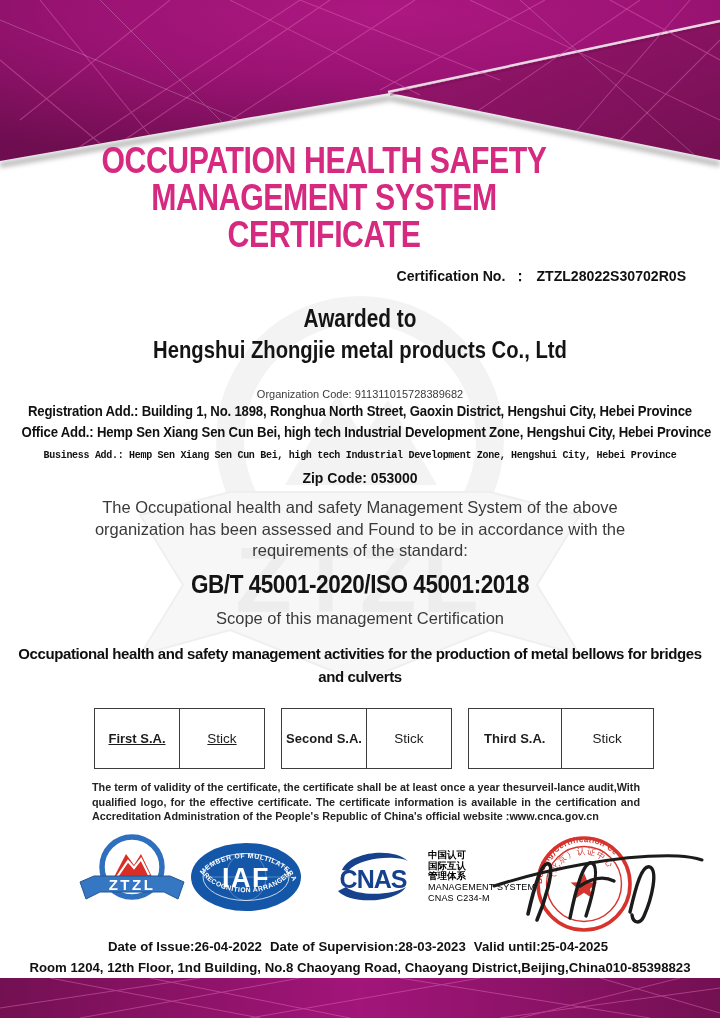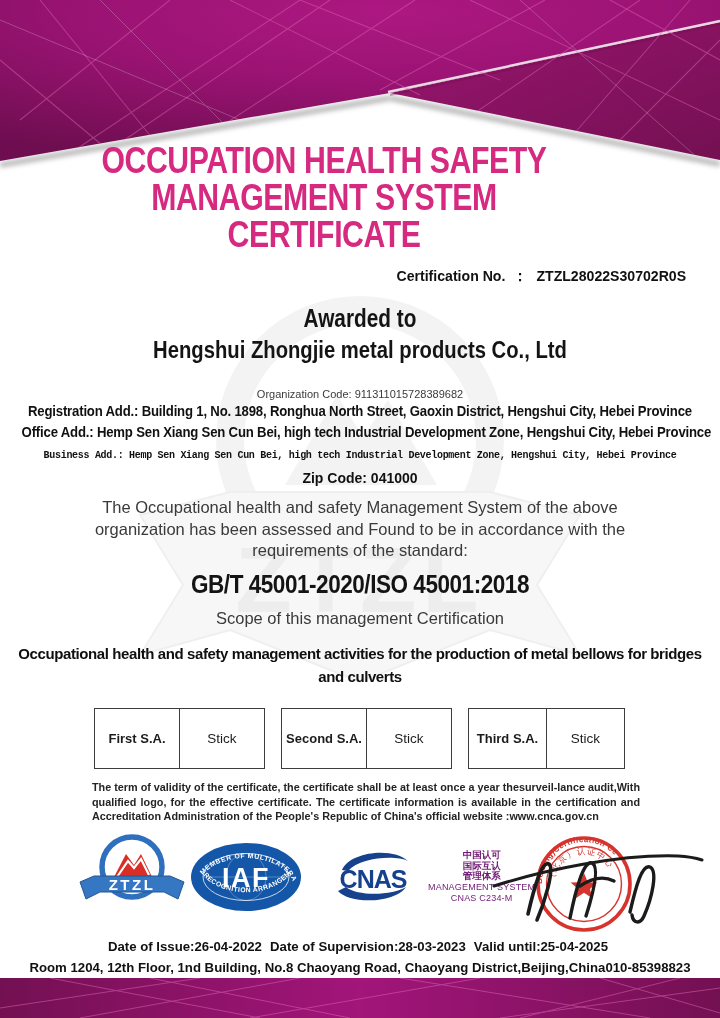--- a/index.html
+++ b/index.html
@@ -44,33 +44,33 @@
   .standard{top:570px;font-size:25px;font-weight:bold;color:#141414;letter-spacing:-.5px;}
   .scope-heading{top:609px;font-size:16.5px;color:#3a3a3a;}
   .scope{top:642px;left:10px;width:700px;font-size:15px;font-weight:bold;letter-spacing:-.4px;
     line-height:23px;color:#0f0f0f;}
 
   .audit-box{position:absolute;top:708px;height:61px;display:flex;
     border:1.5px solid #3d3d3d;background:#fff;box-sizing:border-box;}
   .audit-box .cell{flex:1 1 50%;display:flex;align-items:center;justify-content:center;}
   .audit-box .cell.lbl{border-right:1.5px solid #3d3d3d;font-weight:bold;font-size:13px;}
   .audit-box .cell.val{font-size:13.5px;text-align:center;}
-  .box1{left:94px;width:171px;}
+  .box1{left:94px;width:171px;text-decoration:underline;}
   .box2{left:281px;width:171px;}
-  .box3{left:468px;width:157px;}
+  .box3{left:468px;width:186px;}
 
   .fine-print{position:absolute;top:772px;left:92px;width:548px;font-size:10.8px;font-weight:bold;
     line-height:14.5px;color:#242424;text-align:justify;margin-top:8px;}
 
   .logos{position:absolute;top:826px;left:0;width:720px;height:116px;}
   .ztzl{position:absolute;left:74px;top:8px;width:116px;text-align:center;}
   .ztzl-cn{font-size:19px;font-weight:bold;color:#e02721;letter-spacing:1px;margin-top:-2px;white-space:nowrap;}
   .iaf{position:absolute;left:190px;top:16px;}
   .cnas-mark{position:absolute;left:330px;top:19px;}
-  .cnas-text{position:absolute;left:428px;top:24px;text-align:center;color:#701a75;}
+  .cnas-text{position:absolute;left:428px;top:24px;text-align:left;color:#000000;}
   .cnas-text .cn{font-size:9.5px;font-weight:bold;line-height:10.5px;}
   .cnas-text .en{font-size:9px;line-height:11px;letter-spacing:.2px;}
   .seal{position:absolute;left:492px;top:0px;}
 
   .dates-row{position:absolute;top:939px;left:108px;width:500px;display:flex;
     justify-content:space-between;font-size:13.2px;font-weight:bold;color:#111;white-space:nowrap;}
   .bottom-address{top:960px;font-size:13.2px;font-weight:bold;color:#111;white-space:nowrap;}
   .bottom-address .phone{text-align:center;}
 </style>
 </head>
@@ -145,21 +145,21 @@
       <span>Certification No.</span><span class="sep">：</span><span>ZTZL28022S30702R0S</span>
     </div>
 
     <div class="abs awarded-heading nowrap cx80">Awarded to</div>
     <div class="abs company nowrap cx88">Hengshui Zhongjie metal products Co., Ltd</div>
     <div class="abs org-code">Organization Code: 911311015728389682</div>
 
     <div class="abs addr1 nowrap cx94">Registration Add.: Building 1, No. 1898, Ronghua North Street, Gaoxin District, Hengshui City, Hebei Province</div>
     <div class="abs addr2 nowrap cx94">Office Add.: Hemp Sen Xiang Sen Cun Bei, high tech Industrial Development Zone, Hengshui City, Hebei Province</div>
     <div class="abs addr3" style="text-align:center;">Business Add.: Hemp Sen Xiang Sen Cun Bei, high tech Industrial Development Zone, Hengshui City, Hebei Province</div>
-    <div class="abs zip">Zip Code: 041000</div>
+    <div class="abs zip">Zip Code: 053000</div>
 
     <div class="statement abs" style="left:85px;width:550px;">The Occupational health and safety Management System of the above organization has been assessed and Found to be in accordance with the requirements of the standard:</div>
     <div class="abs standard nowrap cx90">GB/T 45001-2020/ISO 45001:2018</div>
     <div class="abs scope-heading">Scope of this management Certification</div>
     <div class="abs scope" style="left:10px;width:700px;">Occupational health and safety management activities for the production of metal bellows for bridges and culverts</div>
 
     <div class="audit-box box1">
       <div class="cell lbl">First S.A.</div>
       <div class="cell val">Stick</div>
     </div>

